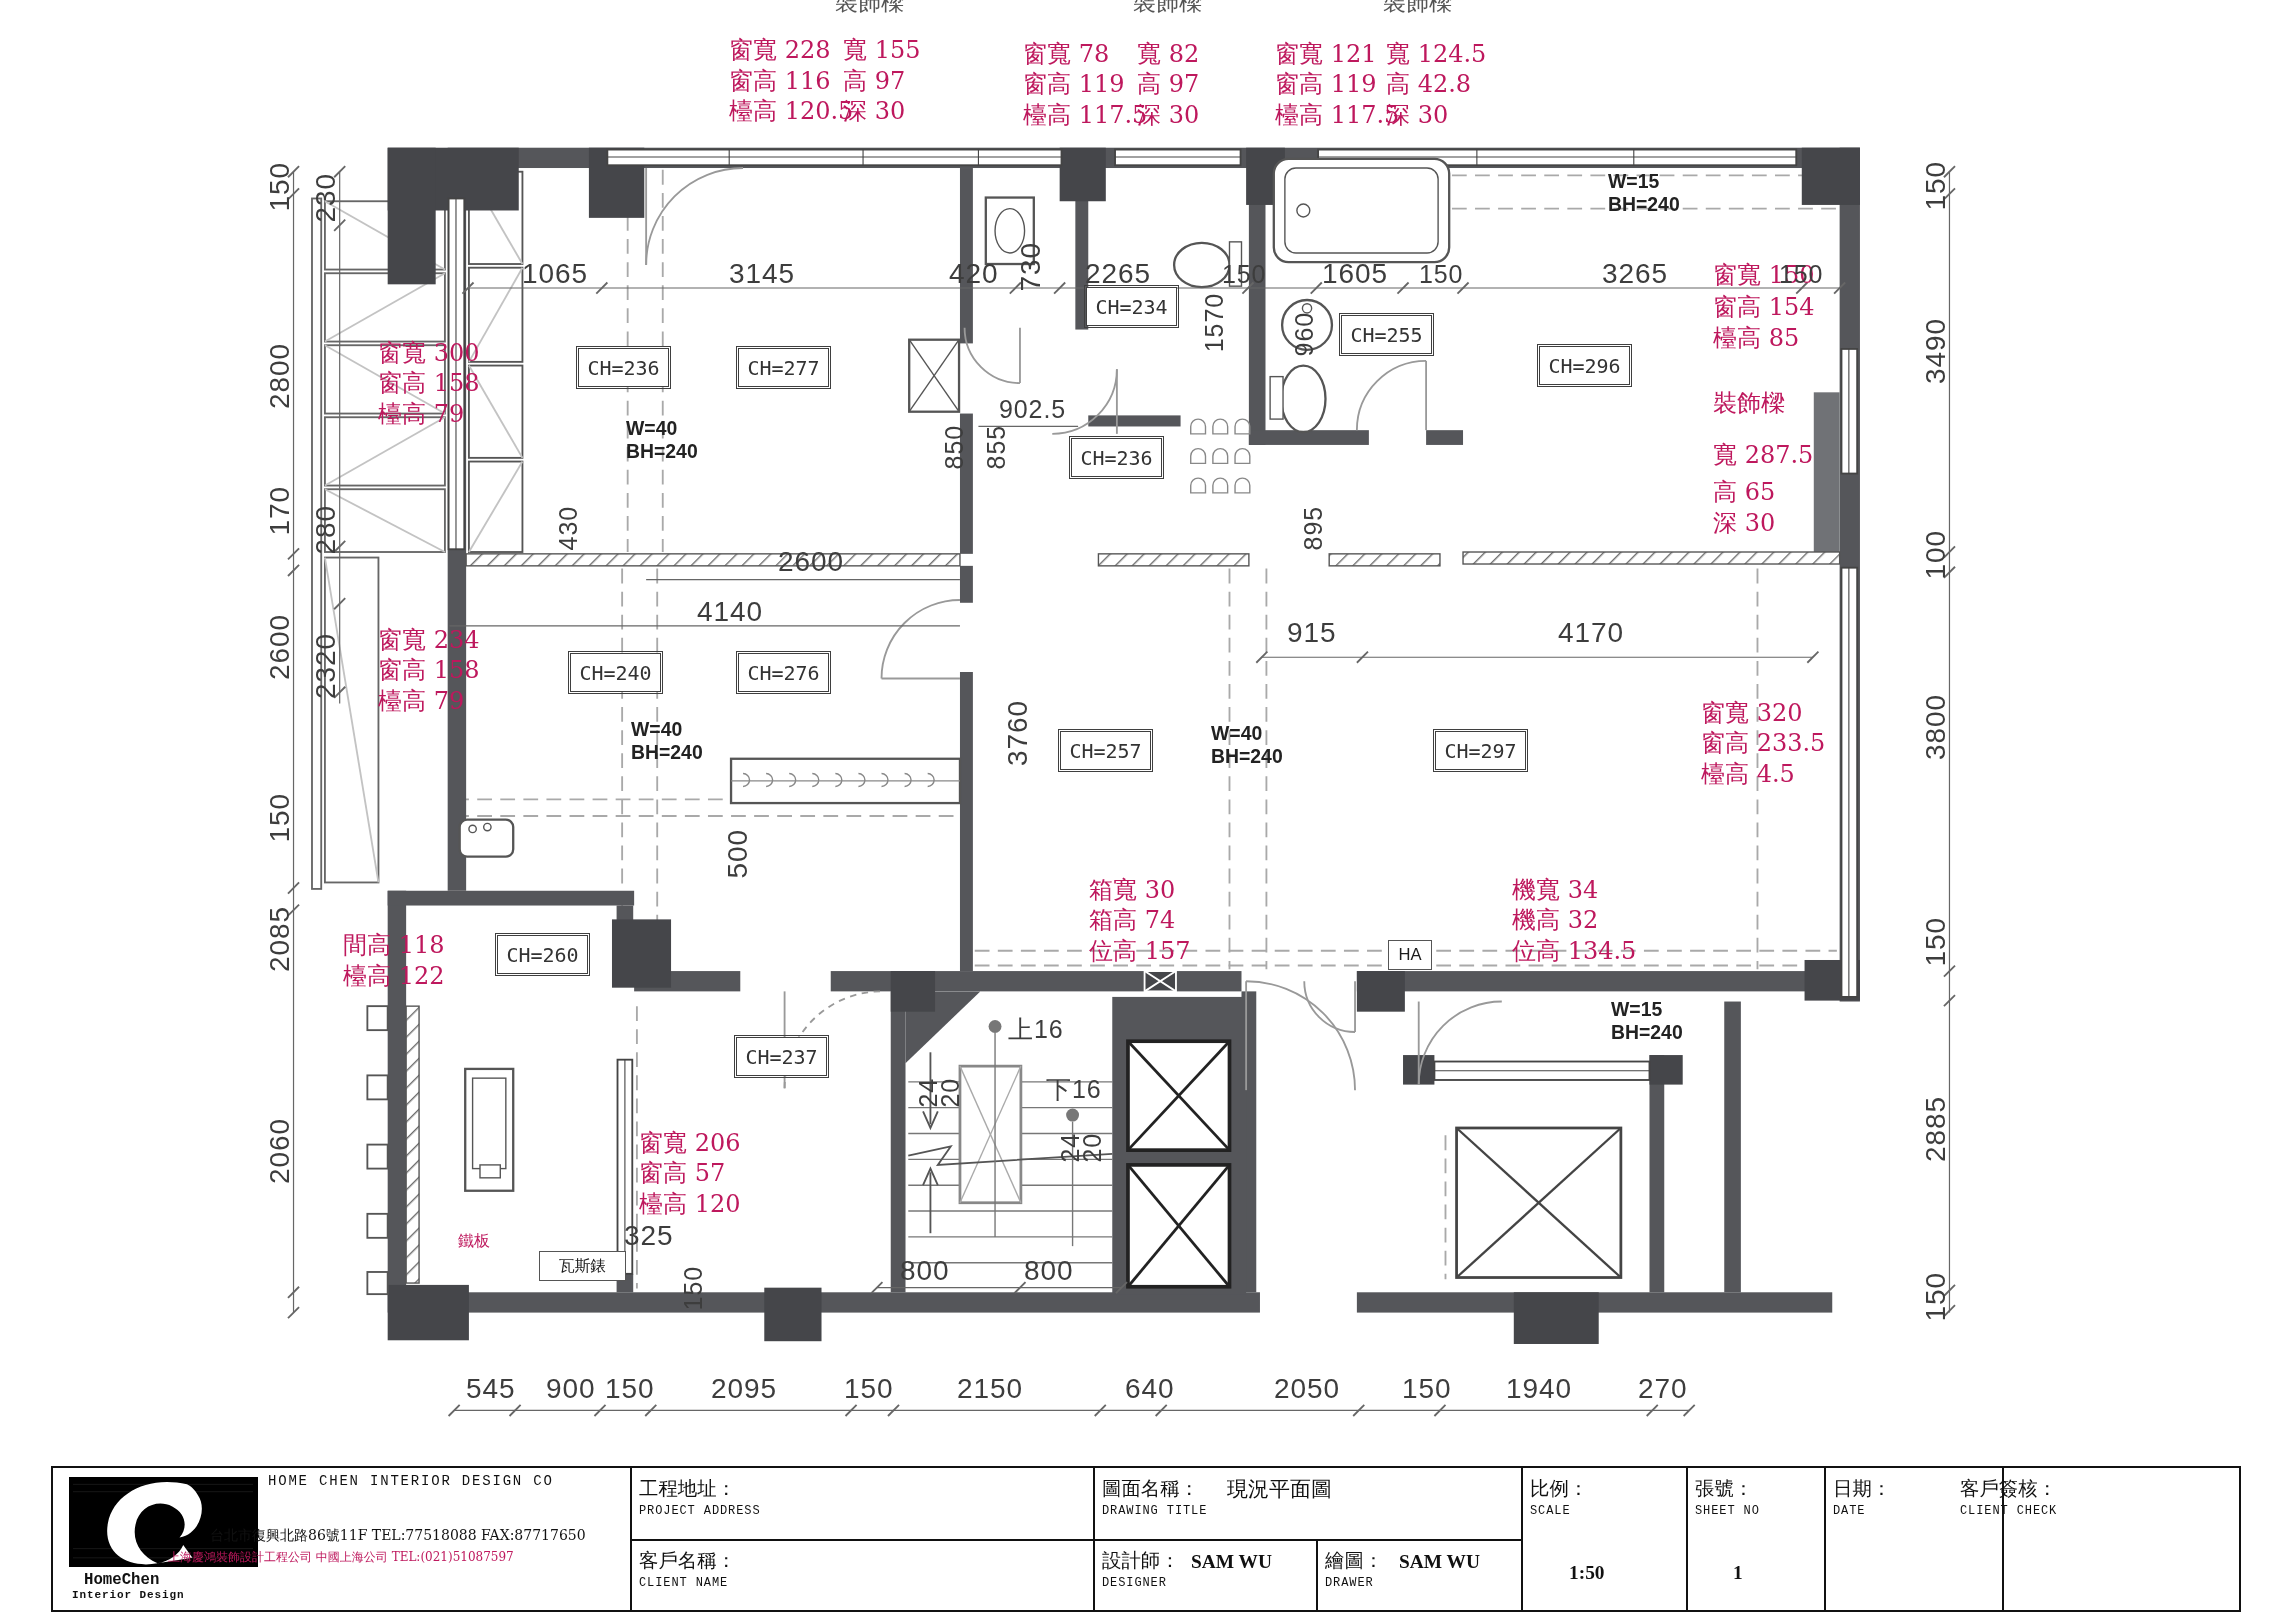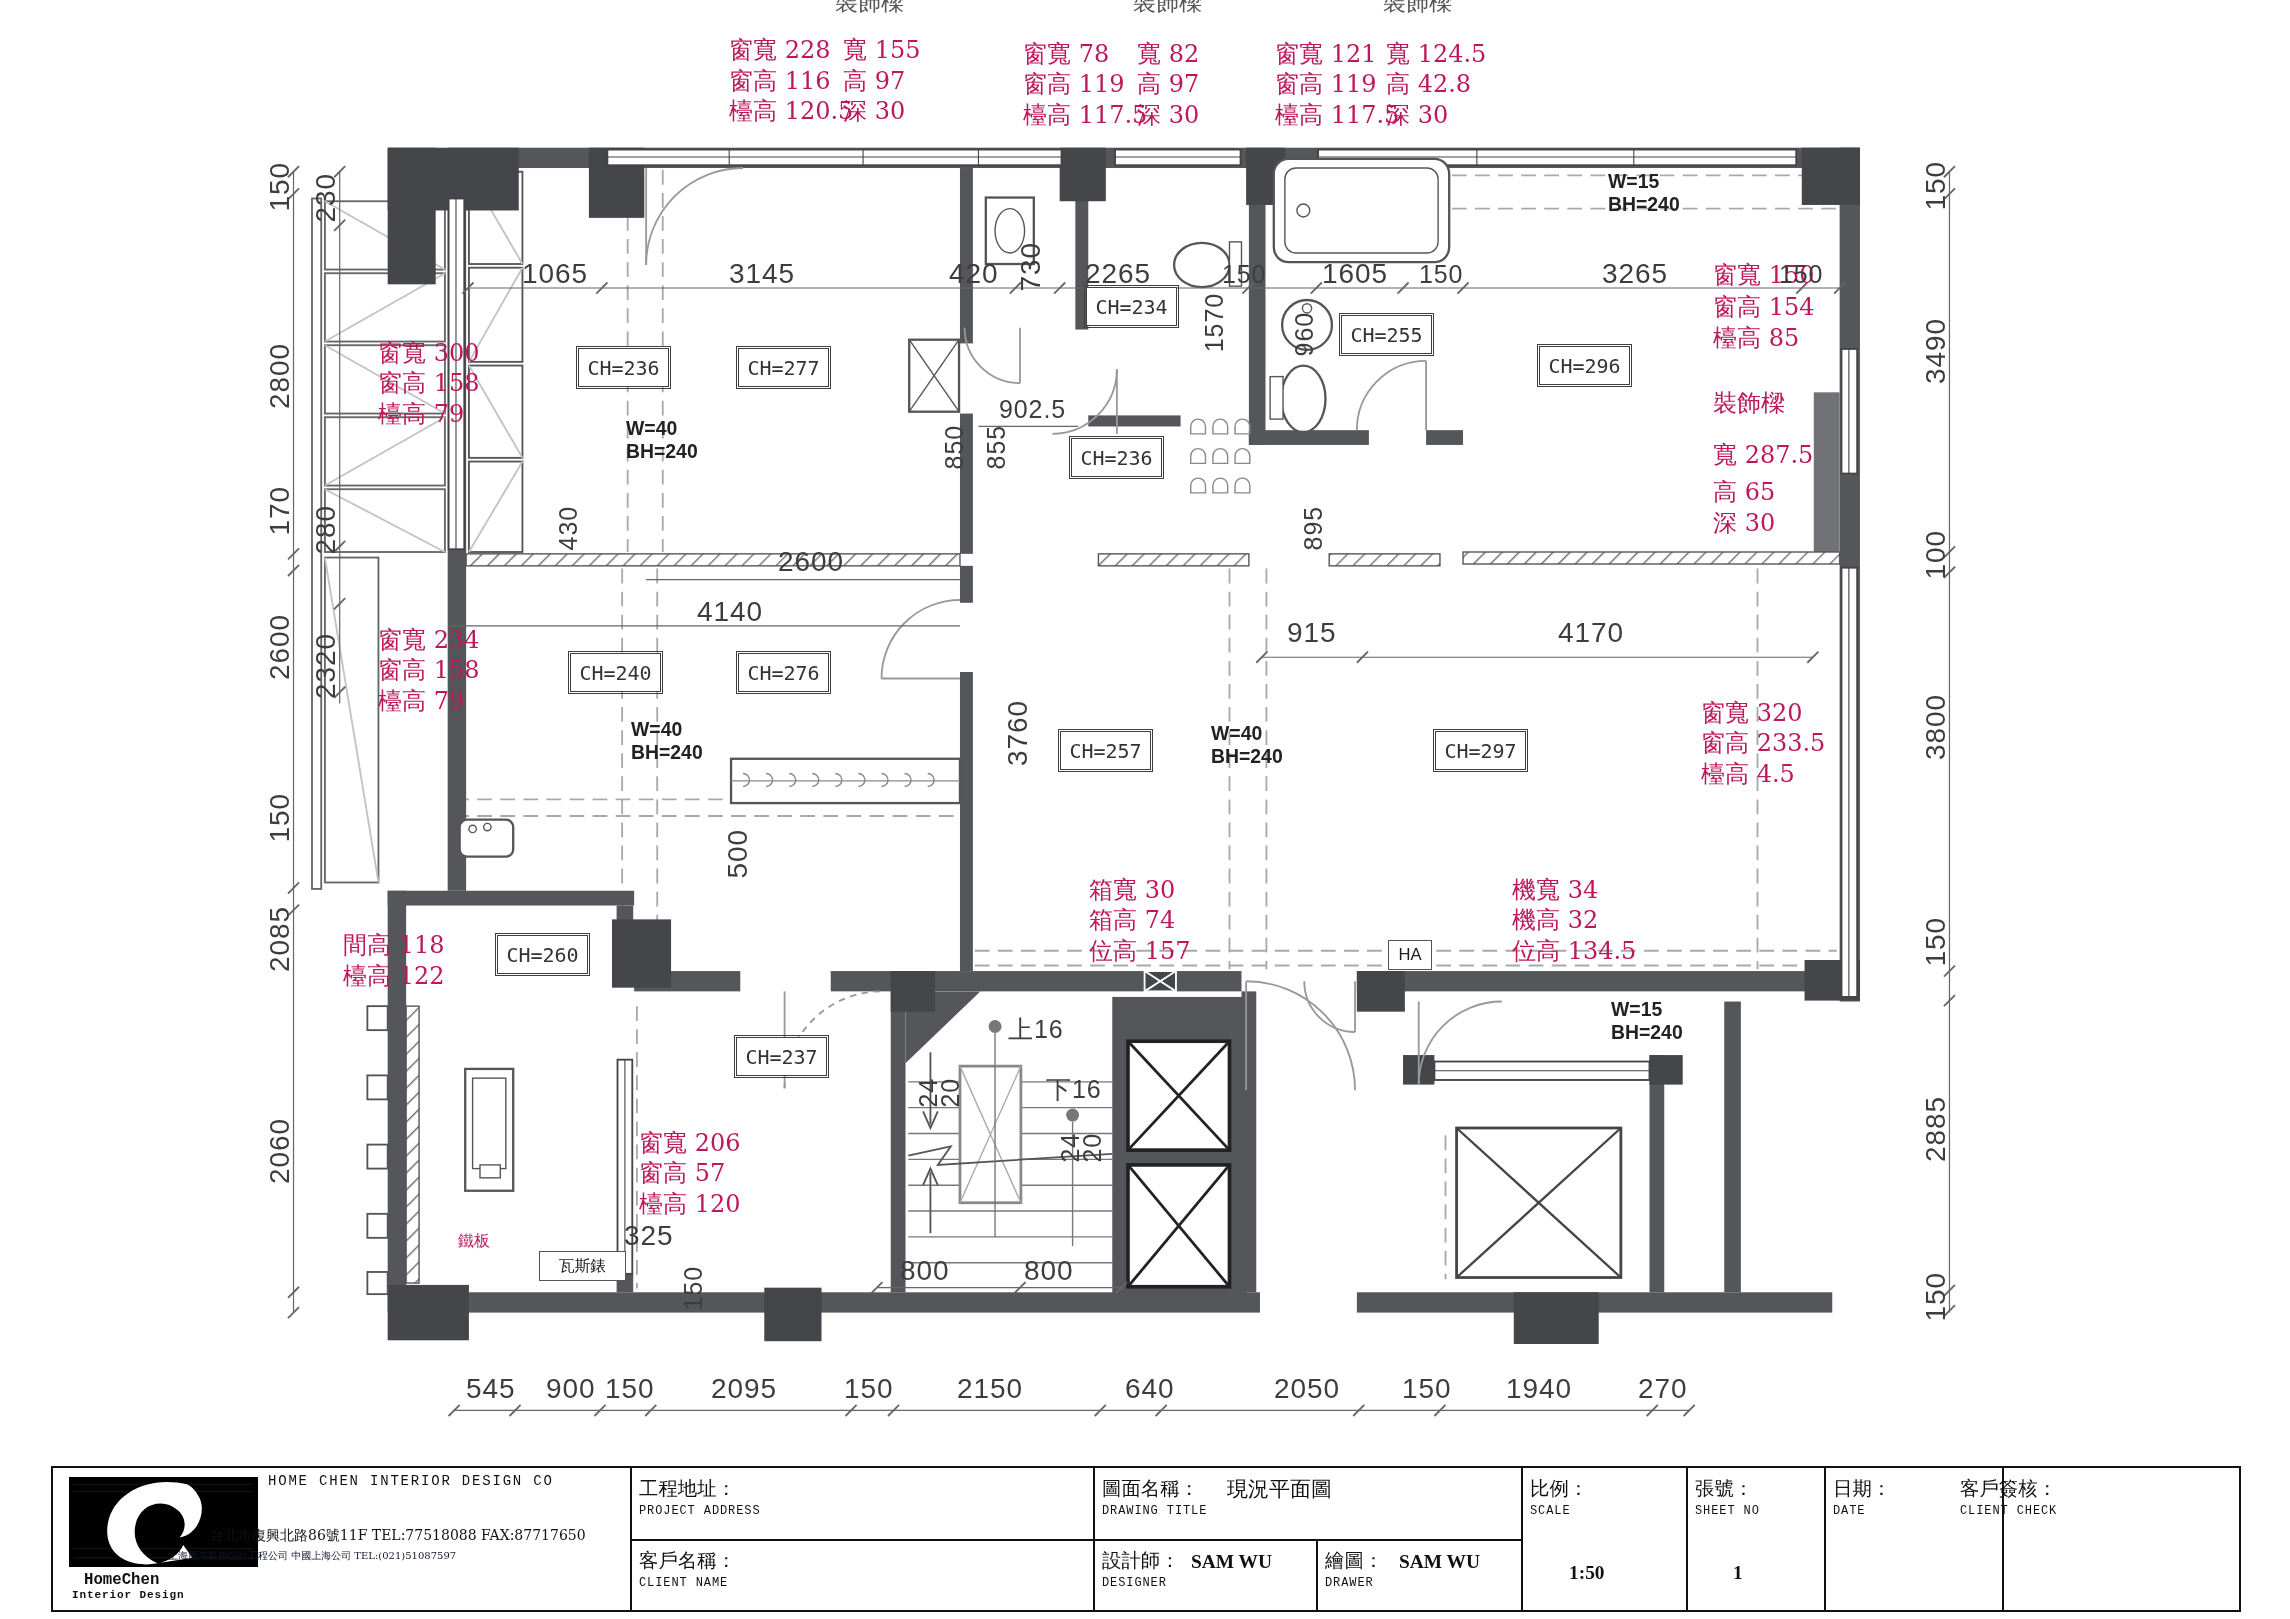--- a/index.html
+++ b/index.html
@@ -26,21 +26,21 @@
   .tb .hline{position:absolute;height:1.8px;background:#111;}
   .lbl-cjk{font-family:"DejaVu Serif",serif;font-size:19.4px;color:#111;}
   .lbl-sub{font-family:"Liberation Mono",monospace;font-size:12px;color:#111;letter-spacing:0.9px;}
   .lbl-val{font-family:Liberation Serif, serif;font-size:19.4px;color:#111;font-weight:bold;}
   .logo-box{position:absolute;left:69px;top:1477px;width:189px;height:90px;background:#000;}
   .logo-name{position:absolute;left:72px;top:1571px;font-family:"Liberation Mono",monospace;font-size:15.7px;font-weight:bold;color:#111;margin-left:12px;}
   .logo-sub{position:absolute;left:72px;top:1589px;font-family:"Liberation Mono",monospace;font-size:11px;font-weight:bold;color:#111;letter-spacing:0.9px;}
   .co-en{position:absolute;left:268px;top:1473px;font-family:"Liberation Mono",monospace;font-size:14px;color:#111;letter-spacing:1.8px;}
   .co-cjk{position:absolute;left:277px;top:1488px;font-family:"DejaVu Serif",serif;font-size:30px;font-weight:bold;color:#000;letter-spacing:4.6px;}
   .co-ad1{position:absolute;left:210px;top:1527px;font-family:"DejaVu Serif",serif;font-size:14px;color:#111;}
-  .co-ad2{position:absolute;left:168px;top:1549px;font-family:"DejaVu Serif",serif;font-size:10px;color:#0f172a;text-align:right;}
+  .co-ad2{position:absolute;left:168px;top:1549px;font-family:"DejaVu Serif",serif;font-size:12px;color:#be185d;text-align:right;}
 </style>
 </head>
 <body>
 
 <div class="sheet">
 
 <svg width="2291" height="1440" viewBox="0 0 2482 1560">
   <defs>
     <pattern id="hatch" width="13" height="13" patternTransform="rotate(45)" patternUnits="userSpaceOnUse">
       <rect width="13" height="13" fill="#fff"></rect>

